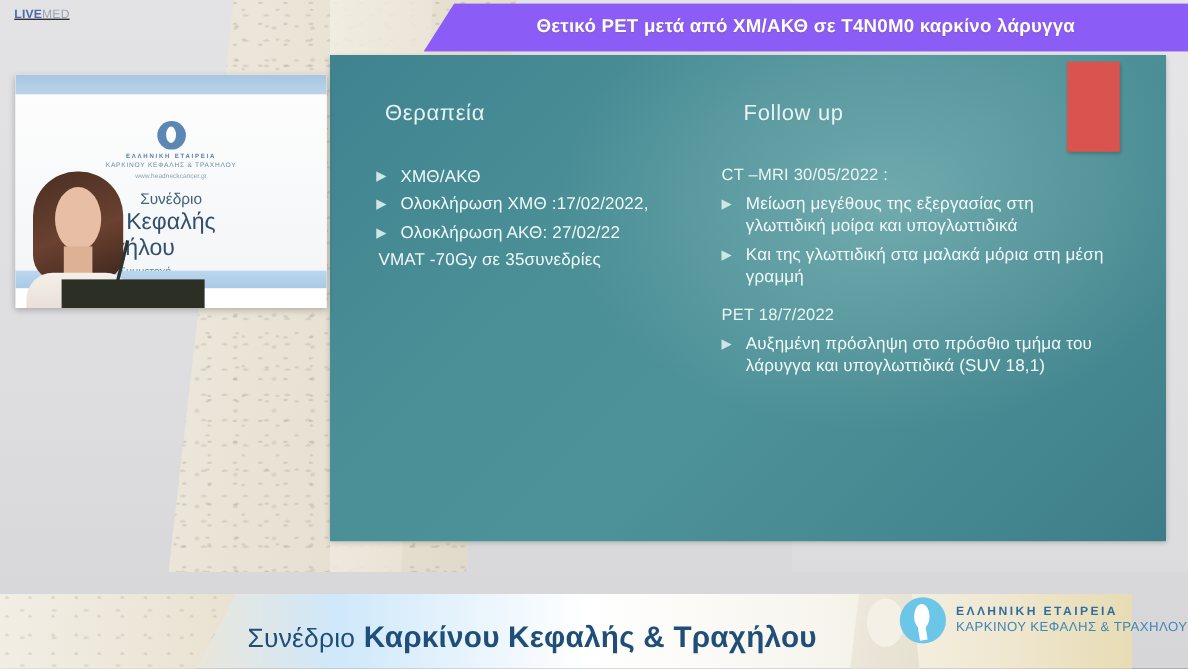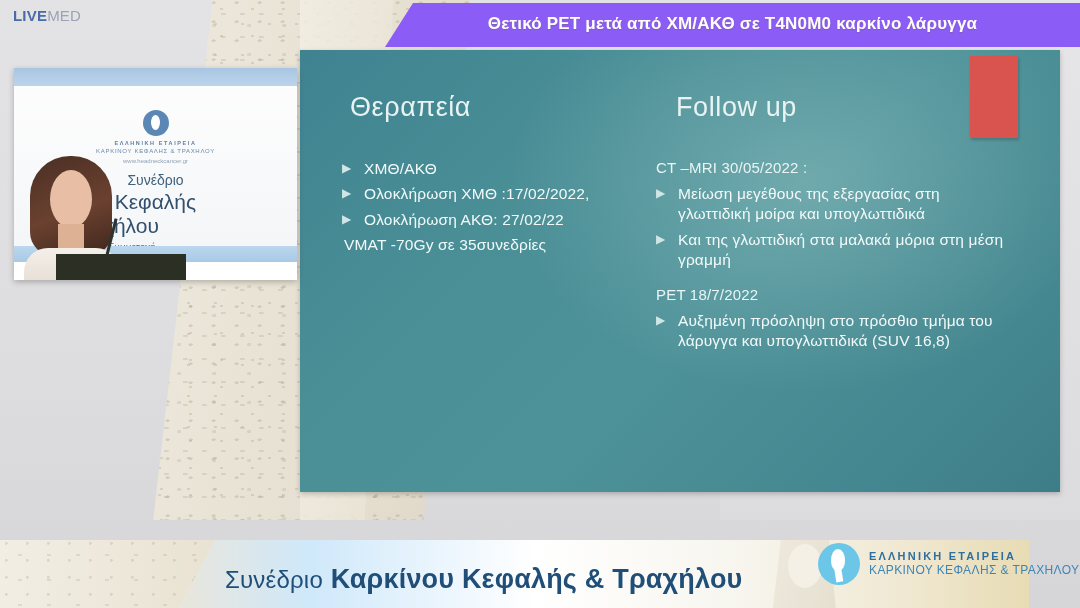--- a/index.html
+++ b/index.html
@@ -19,21 +19,21 @@
     background-size:23px 19px,31px 27px,19px 23px,27px 31px,35px 29px,100% 100%;
     clip-path:polygon(22% 0,100% 0,86% 100%,4% 100%);
     opacity:.96;}
   .bg-stone2{position:absolute;left:300px;top:0;width:170px;height:520px;
     background:linear-gradient(95deg,#f2eee3 0%,#e9e3d5 60%,#ddd5c4 100%);
     clip-path:polygon(0 0,55% 0,38% 100%,0 100%);opacity:.85;}
   .bg-rightwash{position:absolute;right:0;top:0;width:360px;height:520px;
     background:linear-gradient(180deg,#e6e6e8,#dcdcde);}
 
   
-  .livemed{position:absolute;left:13px;top:7px;font-size:15px;letter-spacing:.2px;z-index:40;}
+  .livemed{position:absolute;left:13px;top:7px;font-size:11px;letter-spacing:.2px;z-index:40;text-decoration:underline;}
   .livemed .a{color:#4a6aa8;font-weight:bold;}
   .livemed .b{color:#9aa3b4;font-weight:normal;}
 
   .titlebar{position:absolute;left:385px;top:3px;width:695px;height:44px;
     background:#8b5cf6;clip-path:polygon(28px 0,100% 0,100% 100%,0 100%);z-index:30;
     box-shadow:0 1px 2px rgba(0,0,0,.10);}
   .titlebar .txt{position:absolute;left:0;right:0;top:11px;text-align:center;color:#ffffff;
     font-size:17px;font-weight:bold;letter-spacing:.2px;
     text-shadow:0 1px 1px rgba(120,100,50,.35);}
 
@@ -43,21 +43,21 @@
       radial-gradient(ellipse 420px 300px at 66% 30%, rgba(190,225,220,.30) 0%, rgba(190,225,220,0) 70%),
       linear-gradient(135deg,#3f8391 0%,#4a8e96 30%,#4e9299 55%,#44868f 85%,#3d7d88 100%);
     box-shadow:0 2px 5px rgba(0,0,0,.22);z-index:25;}
   .redbox{position:absolute;left:670px;top:6px;width:48px;height:82px;background:#d9534f;
     box-shadow:1px 2px 3px rgba(0,0,0,.2);}
 
   .col{position:absolute;color:#eef6f6;}
   .col.left{left:38px;top:42px;width:345px;}
   .col.right{left:352px;top:42px;width:360px;}
 
-  .sec-h{font-size:27px;font-weight:normal;letter-spacing:.6px;color:#e8f3f2;
+  .sec-h{font-size:20px;font-weight:normal;letter-spacing:.6px;color:#e8f3f2;
     margin:0 0 36px 12px;}
   .col.right .sec-h{margin-left:24px;}
 
   .line{display:flex;align-items:flex-start;font-size:15.5px;line-height:1.32;
     color:#f2fafa;margin-bottom:5px;letter-spacing:.15px;}
   .bul{flex:0 0 auto;width:22px;color:#cfe6e4;font-size:12px;line-height:1.5;padding-left:4px;}
   .line .tx{flex:1 1 auto;}
   .sub{font-size:15.5px;line-height:1.32;color:#f2fafa;margin:0 0 5px 6px;letter-spacing:.15px;}
   .hdr-line{font-size:15px;color:#eaf5f4;margin:0 0 8px 4px;letter-spacing:.2px;}
   .gap{height:10px;}
@@ -184,21 +184,21 @@
       <div class="line">
         <span class="bul">▶</span>
         <span class="tx">Και  της γλωττιδική στα μαλακά μόρια στη μέση γραμμή</span>
       </div>
 
       <div class="gap"></div>
 
       <div class="hdr-line">PET  18/7/2022</div>
       <div class="line">
         <span class="bul">▶</span>
-        <span class="tx">Αυξημένη πρόσληψη στο πρόσθιο τμήμα του λάρυγγα και υπογλωττιδικά (SUV 16,8)</span>
+        <span class="tx">Αυξημένη πρόσληψη στο πρόσθιο τμήμα του λάρυγγα και υπογλωττιδικά (SUV 18,1)</span>
       </div>
     </div>
   </div>
 
   <div class="vidwrap">
     <div class="vid-topbar"></div>
     <div class="vid-board">
       <div class="vid-logo"></div>
       <div class="vid-l1">ΕΛΛΗΝΙΚΗ ΕΤΑΙΡΕΙΑ</div>
       <div class="vid-l2">ΚΑΡΚΙΝΟΥ ΚΕΦΑΛΗΣ &amp; ΤΡΑΧΗΛΟΥ</div>

